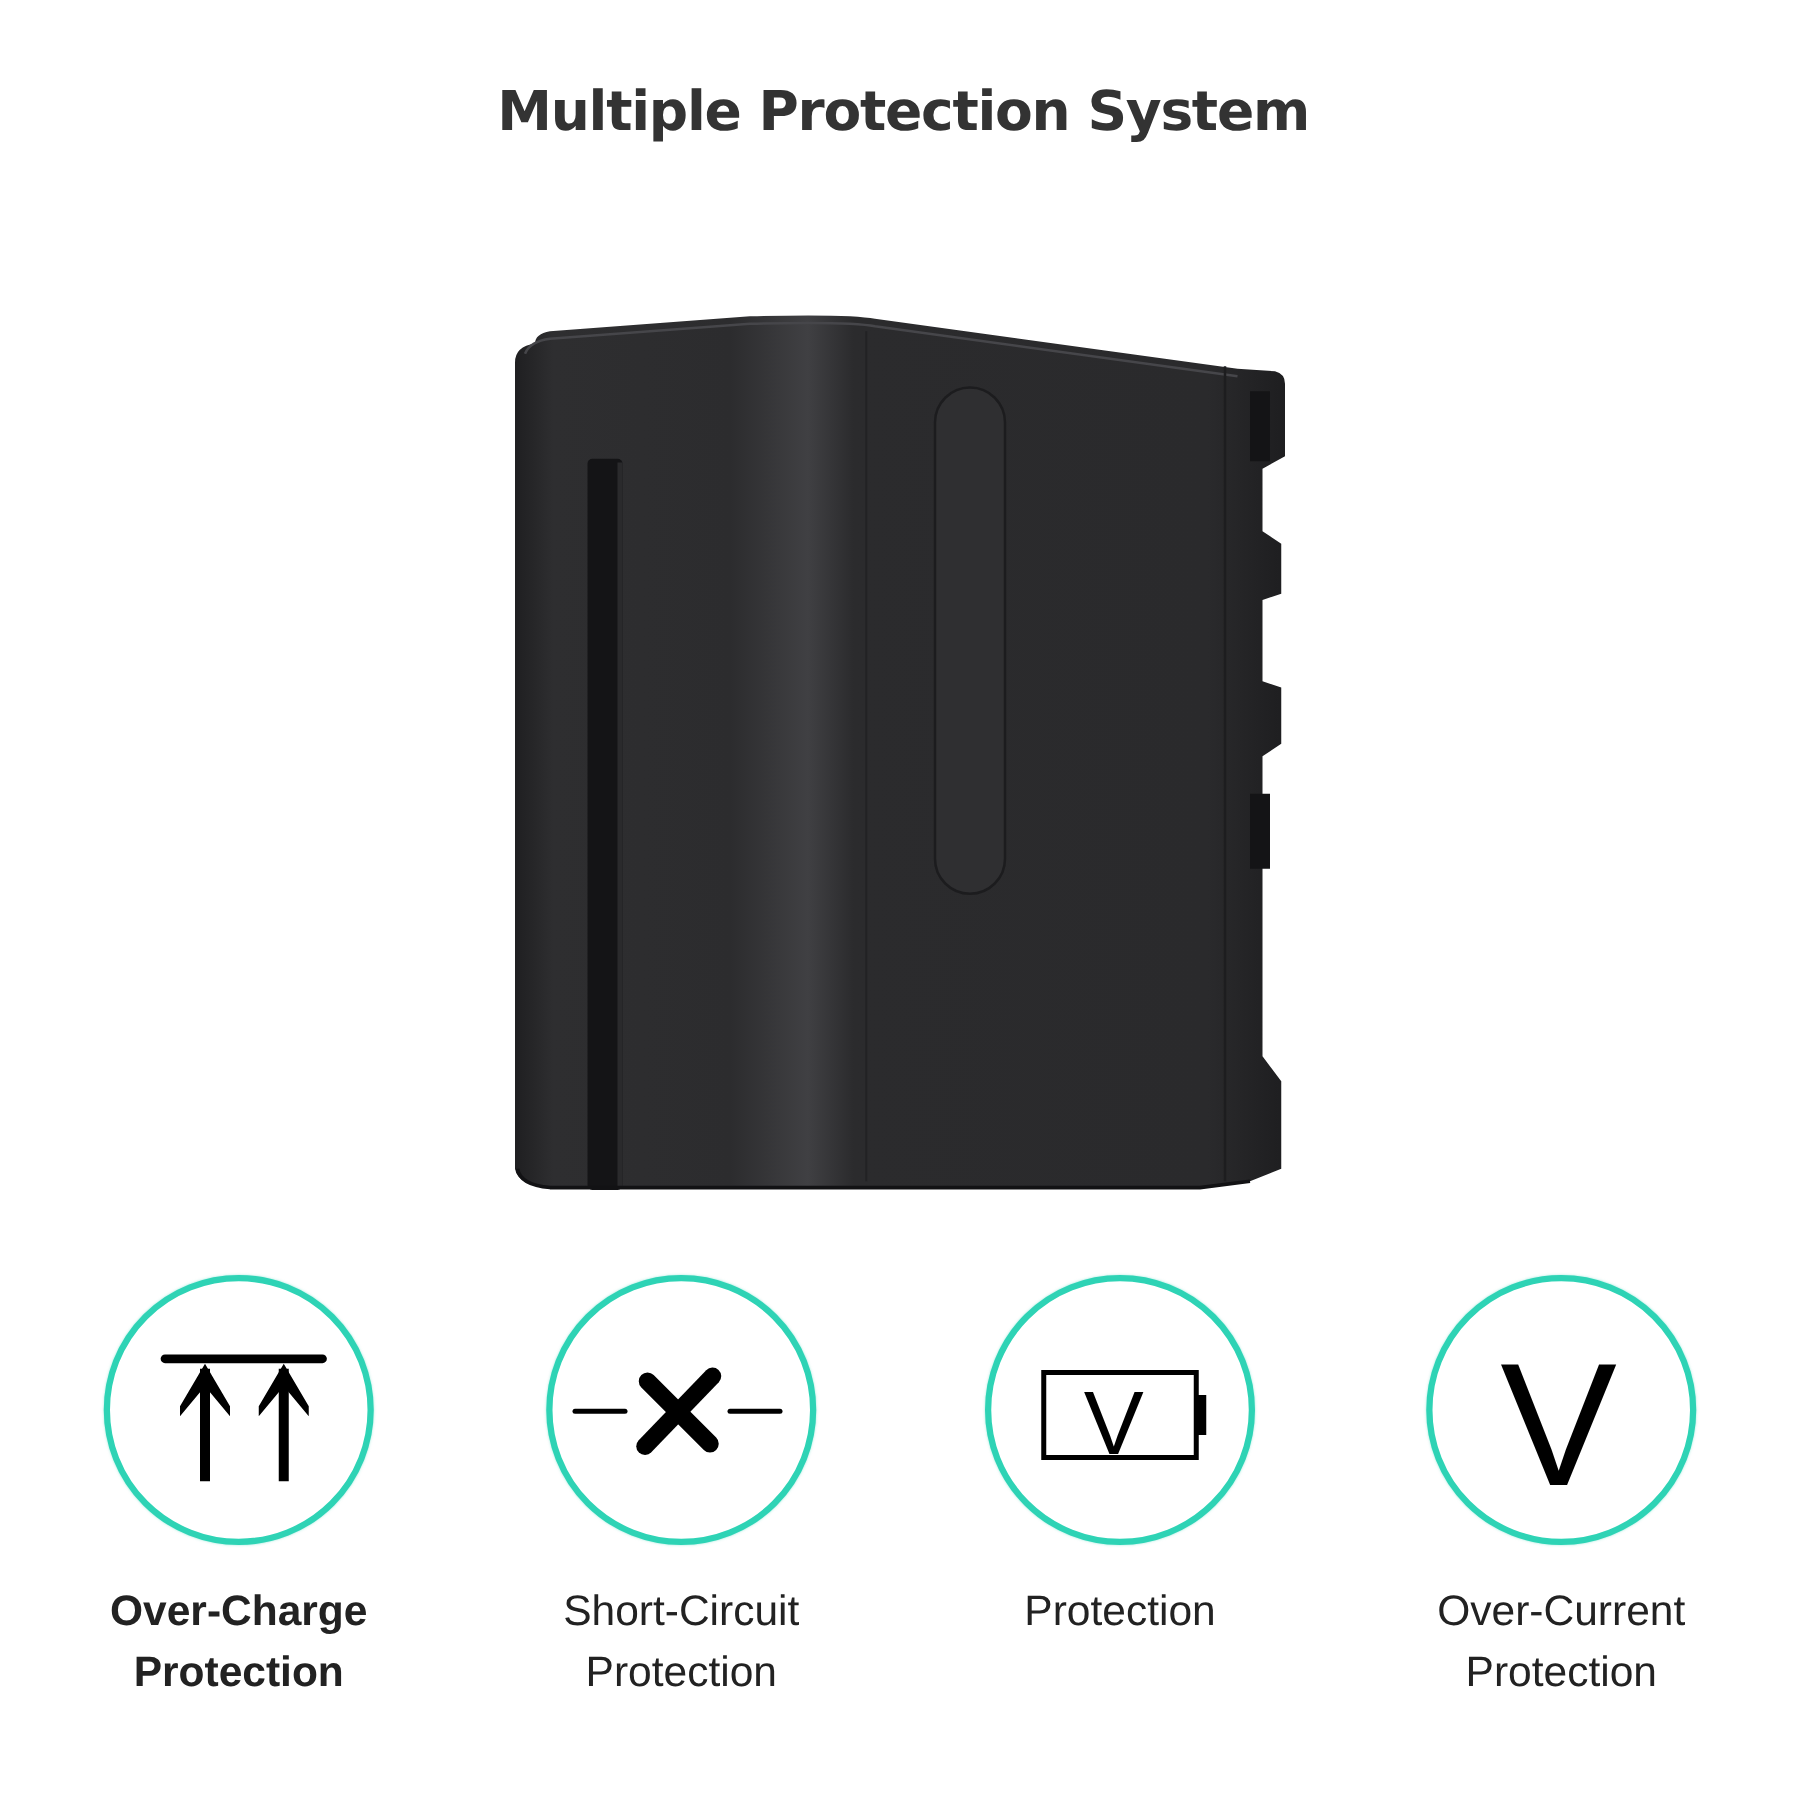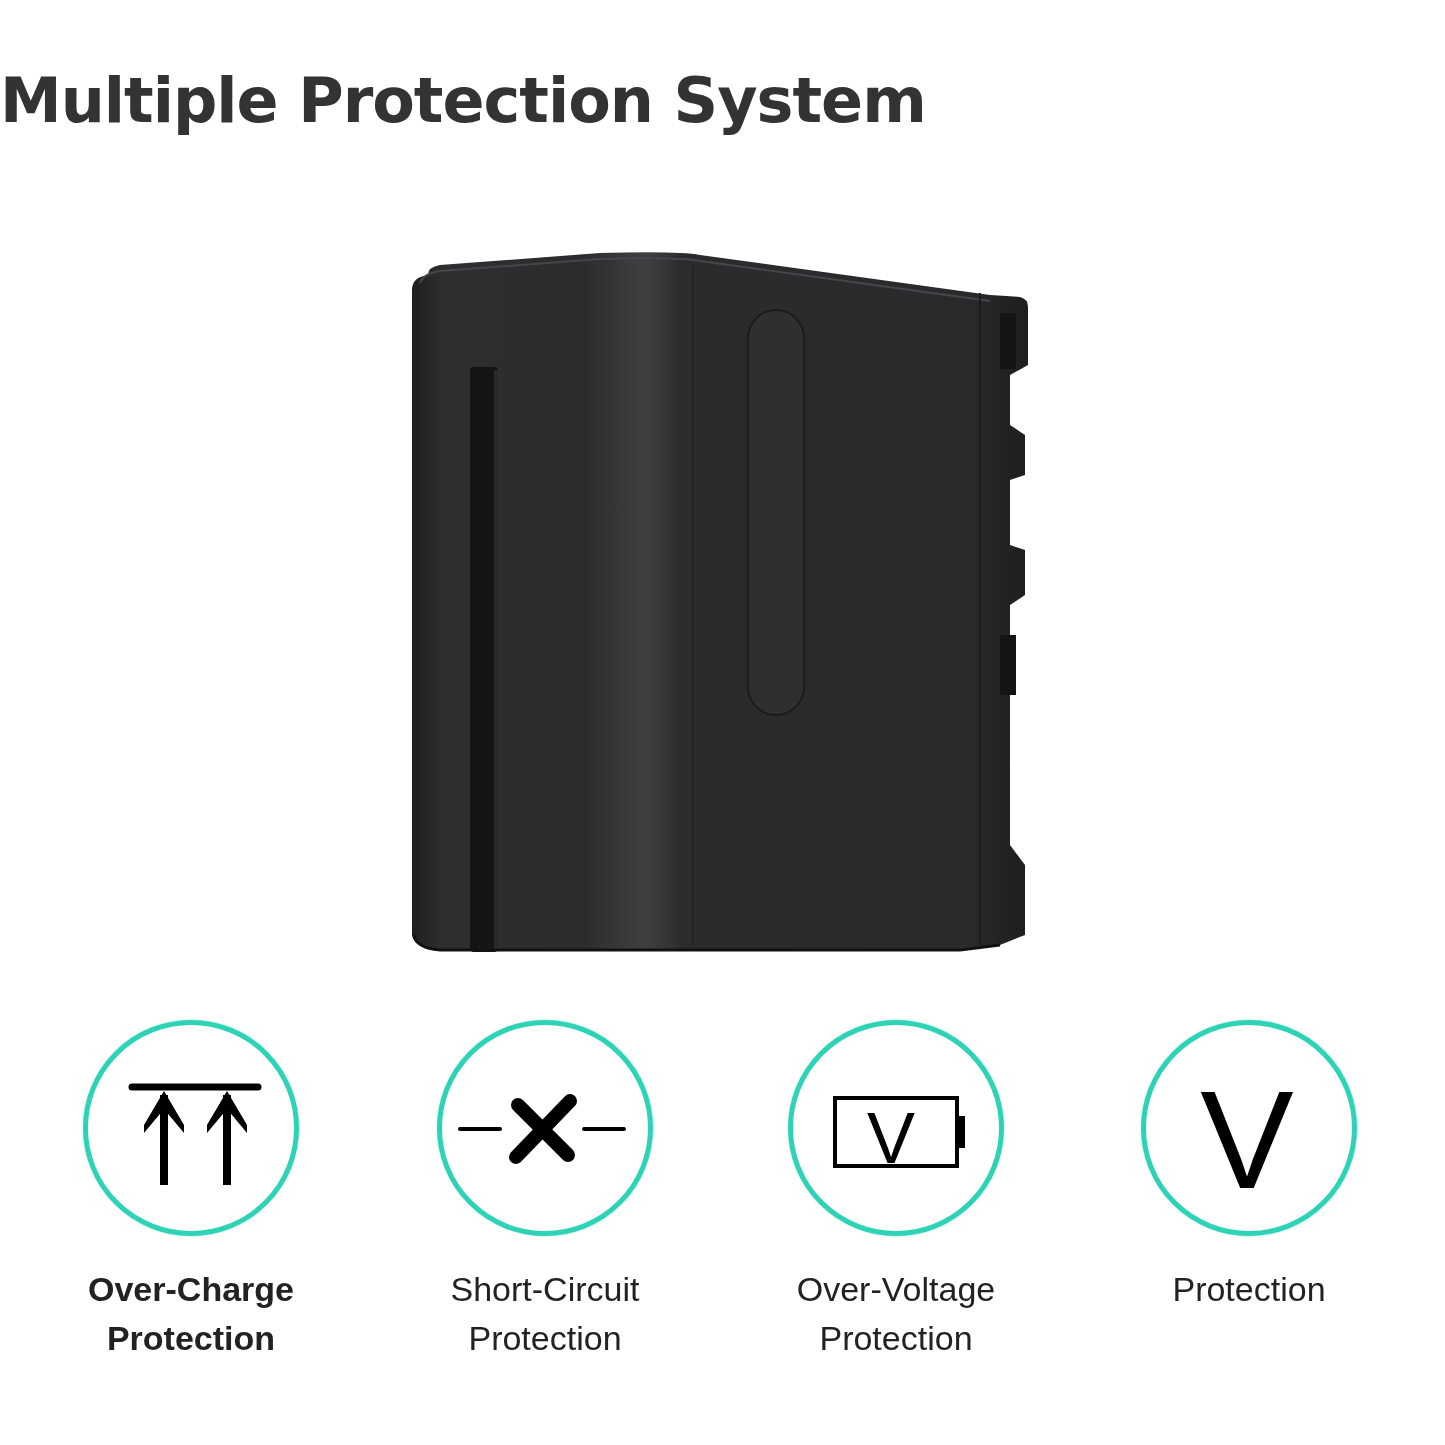--- a/index.html
+++ b/index.html
@@ -1,19 +1,19 @@
 <!DOCTYPE html>
 <html><head>
 <meta charset="utf-8">
 <style>
   html, body { margin: 0; padding: 0; background: #ffffff; }
   body { width: 1445px; height: 1445px; position: relative; overflow: hidden; font-family: "Liberation Sans", sans-serif; }
   .title {
-    position: absolute; left: 0; top: 64px; width: 1445px; text-align: left;
-    font-family: "DejaVu Sans", sans-serif; font-weight: bold; font-size: 62px;
+    position: absolute; left: 0; top: 64px; width: 1445px; text-align: center;
+    font-family: "DejaVu Sans", sans-serif; font-weight: bold; font-size: 44px;
     color: #333333; letter-spacing: -1px; margin: 0;
   }
   .product { position: absolute; left: 400px; top: 245px; width: 650px; height: 720px; }
   .feature { position: absolute; top: 1020px; width: 300px; height: 340px; }
   .ring {
     position: absolute; left: 50%; top: 0; transform: translateX(-50%);
     width: 206px; height: 206px; border-radius: 50%;
     border: 5px solid #2ed3b5; box-shadow: 0 0 2px rgba(46,211,181,0.5);
     background: #fff;
   }
@@ -95,27 +95,27 @@
 
 <div class="feature" style="left:746px;">
   <div class="ring">
     <svg viewBox="0 0 206 206">
       <rect x="42" y="73" width="122" height="68" fill="none" stroke="#000" stroke-width="4"></rect>
       <rect x="164" y="91" width="8" height="32" fill="#000"></rect>
       <text x="98" y="138" text-anchor="middle" font-family="Liberation Sans, sans-serif" font-size="72" fill="#000">V</text>
     </svg>
   </div>
   <div class="label">
-    <span>Over-Voltage</span>
     <span>Protection</span>
   </div>
 </div>
 
 <div class="feature" style="left:1099px;">
   <div class="ring">
     <svg viewBox="0 0 206 206">
       <text x="101" y="163" text-anchor="middle" font-family="Liberation Sans, sans-serif" font-size="140" fill="#000">V</text>
     </svg>
   </div>
   <div class="label">
+    <span>Over-Current</span>
     <span>Protection</span>
   </div>
 </div>
 
 </body></html>

